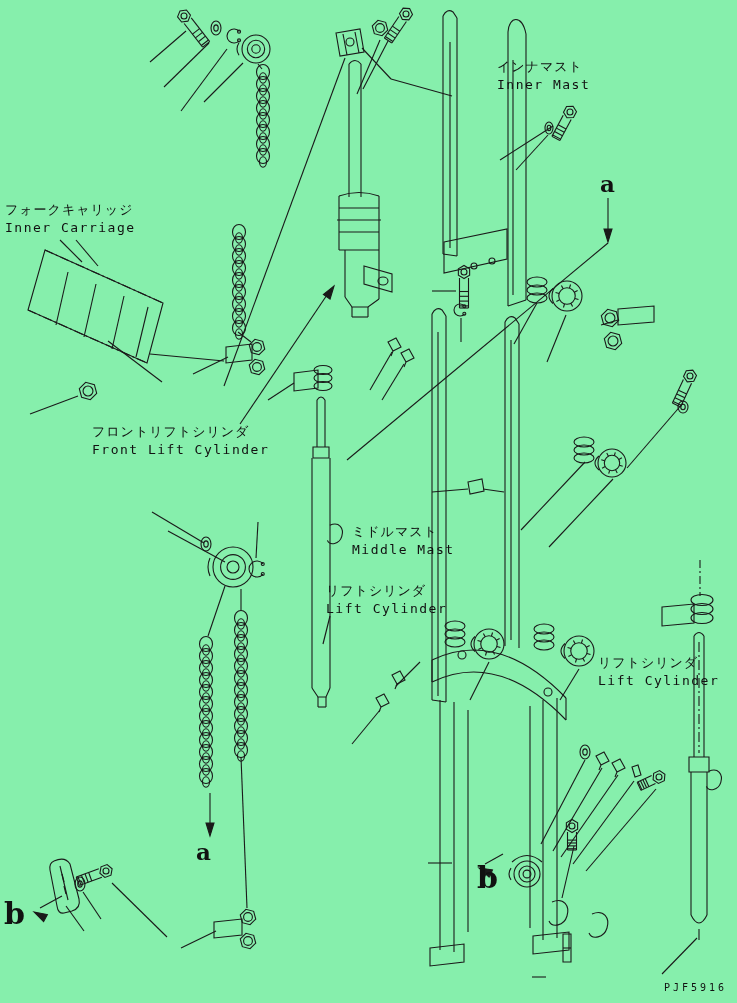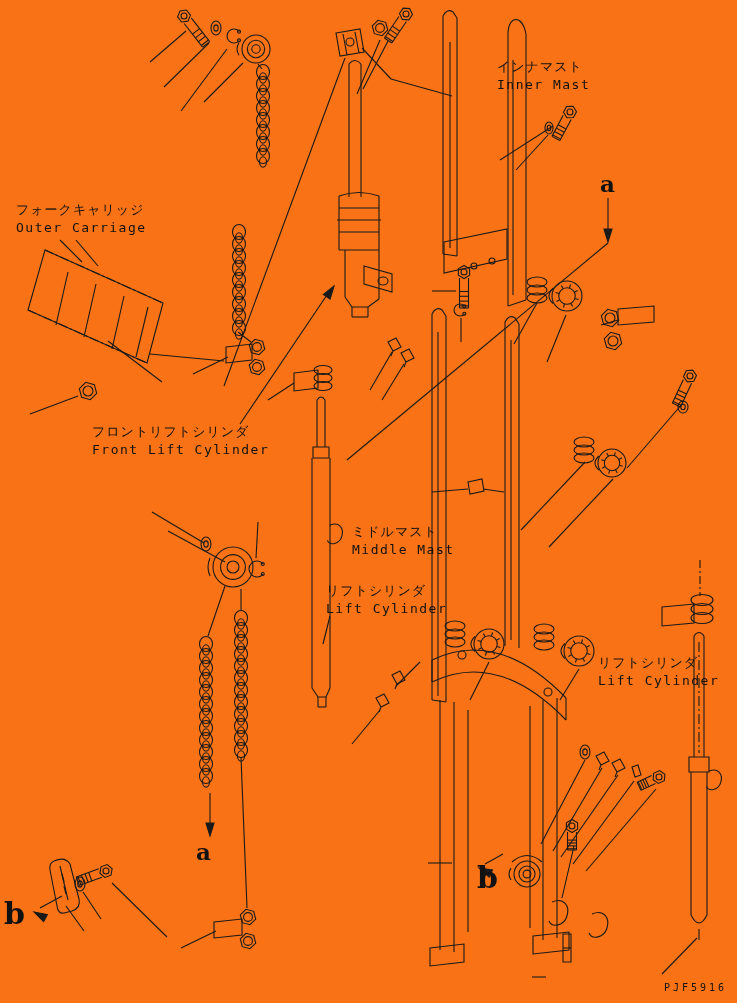--- a/index.html
+++ b/index.html
@@ -1,16 +1,16 @@
 <!DOCTYPE html>
 <html><head>
 <meta charset="utf-8">
 <style>
   html,body{margin:0;padding:0;background:#fff;}
-  #page{position:relative;width:737px;height:1003px;background:#f97316;overflow:hidden;
+  #page{position:relative;width:737px;height:1003px;background:#86efac;overflow:hidden;
         font-family:"DejaVu Sans Mono","DejaVu Sans",monospace;}
   #art{position:absolute;left:0;top:0;}
   .lbl{position:absolute;white-space:nowrap;color:#111;}
   .lbl .jp{display:block;font-size:13px;letter-spacing:1px;line-height:18px;}
   .lbl .en{display:block;font-size:13px;letter-spacing:1.5px;line-height:18px;text-align:center;}
   .marker{position:absolute;font-family:"DejaVu Serif",serif;font-weight:bold;color:#111;}
   .marker.a{font-size:23px;}
   .marker.b{font-size:30px;}
   #dwgno{position:absolute;left:664px;top:982px;font-size:10px;letter-spacing:3px;color:#111;}
 </style>
@@ -459,23 +459,23 @@
       <line x1="62" y1="896" x2="40" y2="908" stroke="#1a1a1a" stroke-width="1.1" fill="none"></line>
       <polygon points="34,912 47.35620495830962,914.5713399447809 43.60043245602249,921.6349206876523" stroke="#1a1a1a" stroke-width="1.1" fill="#1a1a1a"></polygon>
       <line x1="503" y1="854" x2="485" y2="864" stroke="#1a1a1a" stroke-width="1.1" fill="none"></line>
       <polygon points="479,868 492.4724742784392,869.8688062544826 489.09152818451366,877.1192685507757" stroke="#1a1a1a" stroke-width="1.1" fill="#1a1a1a"></polygon>
     </svg>
 
   <div class="lbl" style="left:497px;top:58px">
     <span class="jp">インナマスト</span>
     <span class="en">Inner Mast</span>
   </div>
-  <div class="lbl" style="left:16px;top:201px">
+  <div class="lbl" style="left:5px;top:201px">
     <span class="jp">フォークキャリッジ</span>
-    <span class="en">Outer Carriage</span>
+    <span class="en">Inner Carriage</span>
   </div>
   <div class="lbl" style="left:352px;top:523px">
     <span class="jp">ミドルマスト</span>
     <span class="en">Middle Mast</span>
   </div>
   <div class="lbl" style="left:92px;top:423px">
     <span class="jp">フロントリフトシリンダ</span>
     <span class="en">Front Lift Cylinder</span>
   </div>
   <div class="lbl" style="left:326px;top:582px">

